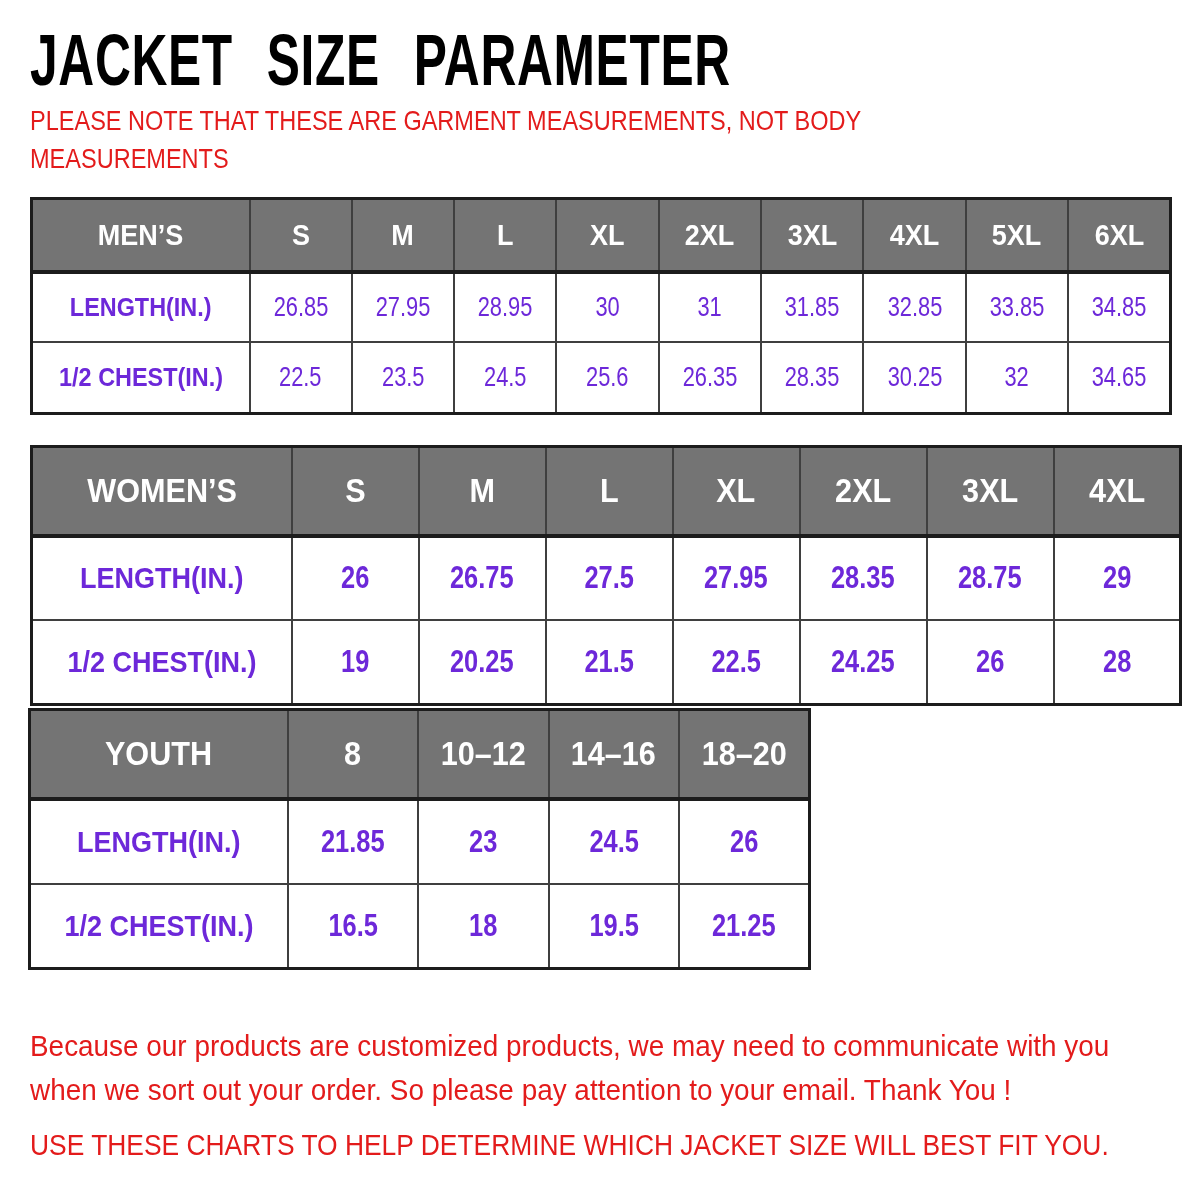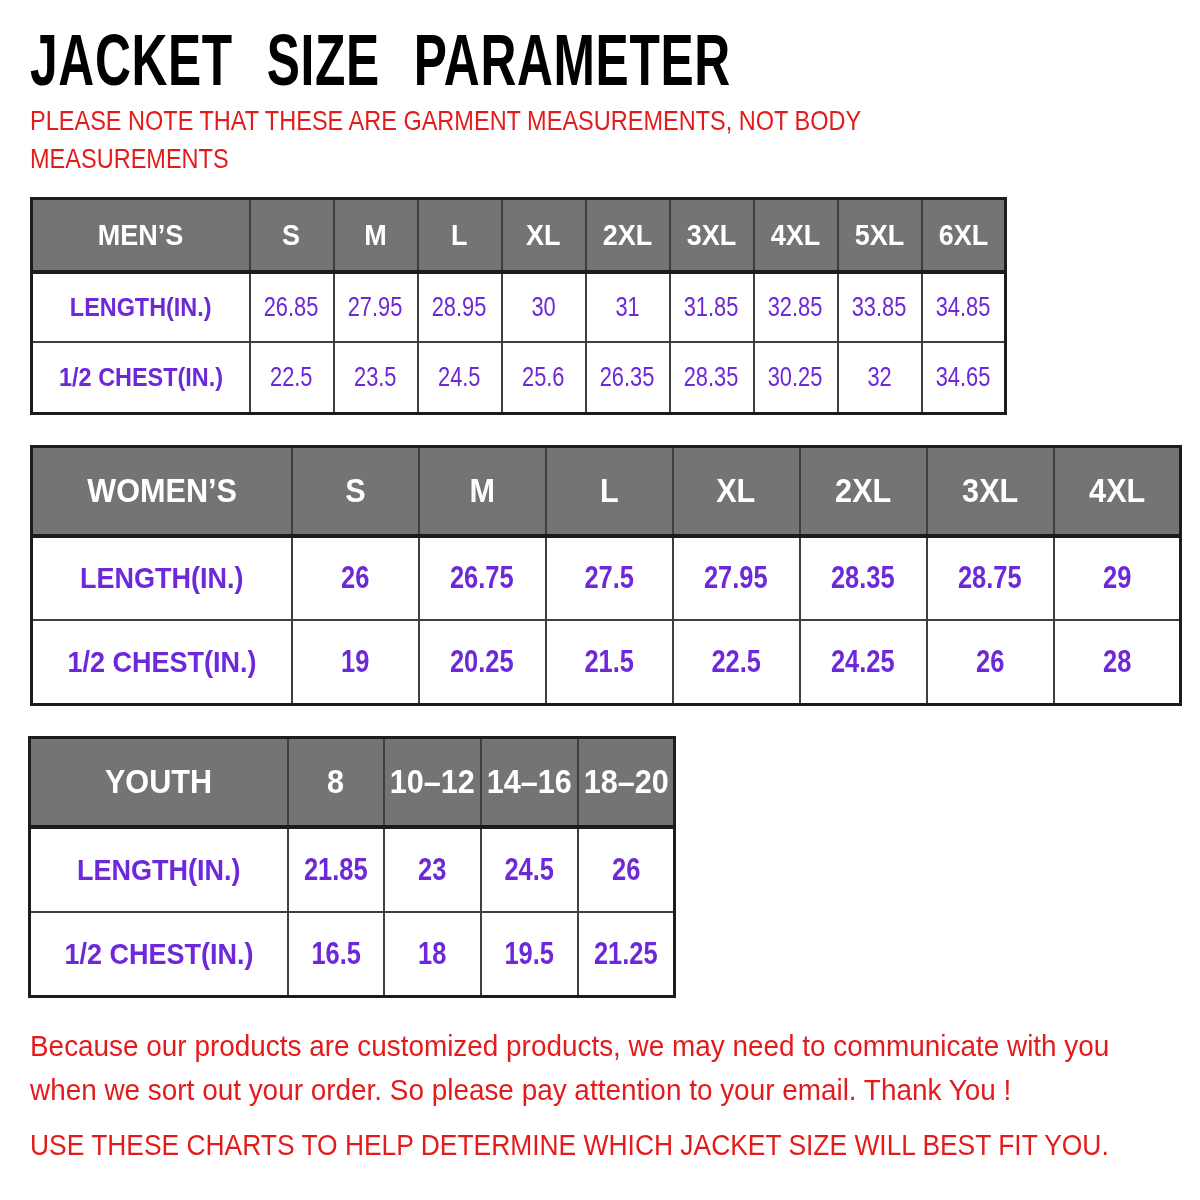--- a/index.html
+++ b/index.html
@@ -33,31 +33,31 @@
     text-align:center;vertical-align:middle;padding:0;overflow:hidden;
   }
   .tbl th{
     background:var(--header-gray);color:#fff;font-weight:700;
     border-bottom:4px solid var(--border-dark);
   }
   .tbl td{color:#6d28d9;}
   .sx{display:inline-block;white-space:nowrap;}
   .s78{transform:scaleX(.78);} .s82{transform:scaleX(.82);} .s90{transform:scaleX(.90);}
 
-  #mens{left:30px;top:197px;width:977px;border-radius:23px;}
+  #mens{left:30px;top:197px;width:1142px;border-radius:23px;}
   #mens th{font-size:30px;}
   #mens td{font-size:28px;font-weight:400;}
   #mens td.lbl{font-size:26px;font-weight:700;}
 
   #womens{left:30px;top:445px;width:1152px;}
   #womens th{font-size:34px;}
   #womens td{font-size:31px;font-weight:600;}
   #womens td.lbl{font-size:30px;font-weight:700;}
 
-  #youth{left:28px;top:736px;width:648px;}
+  #youth{left:28px;top:708px;width:783px;}
   #youth th{font-size:34px;}
   #youth td{font-size:31px;font-weight:700;}
   #youth td.lbl{font-size:30px;font-weight:700;}
 
   .footer1{
     position:absolute;left:30px;top:1024px;
     color:var(--accent-red);font-size:30px;line-height:44px;font-weight:400;
   }
   .footer1 .ln{display:block;transform:scaleX(.93);transform-origin:left center;white-space:nowrap;}
   .footer2{

